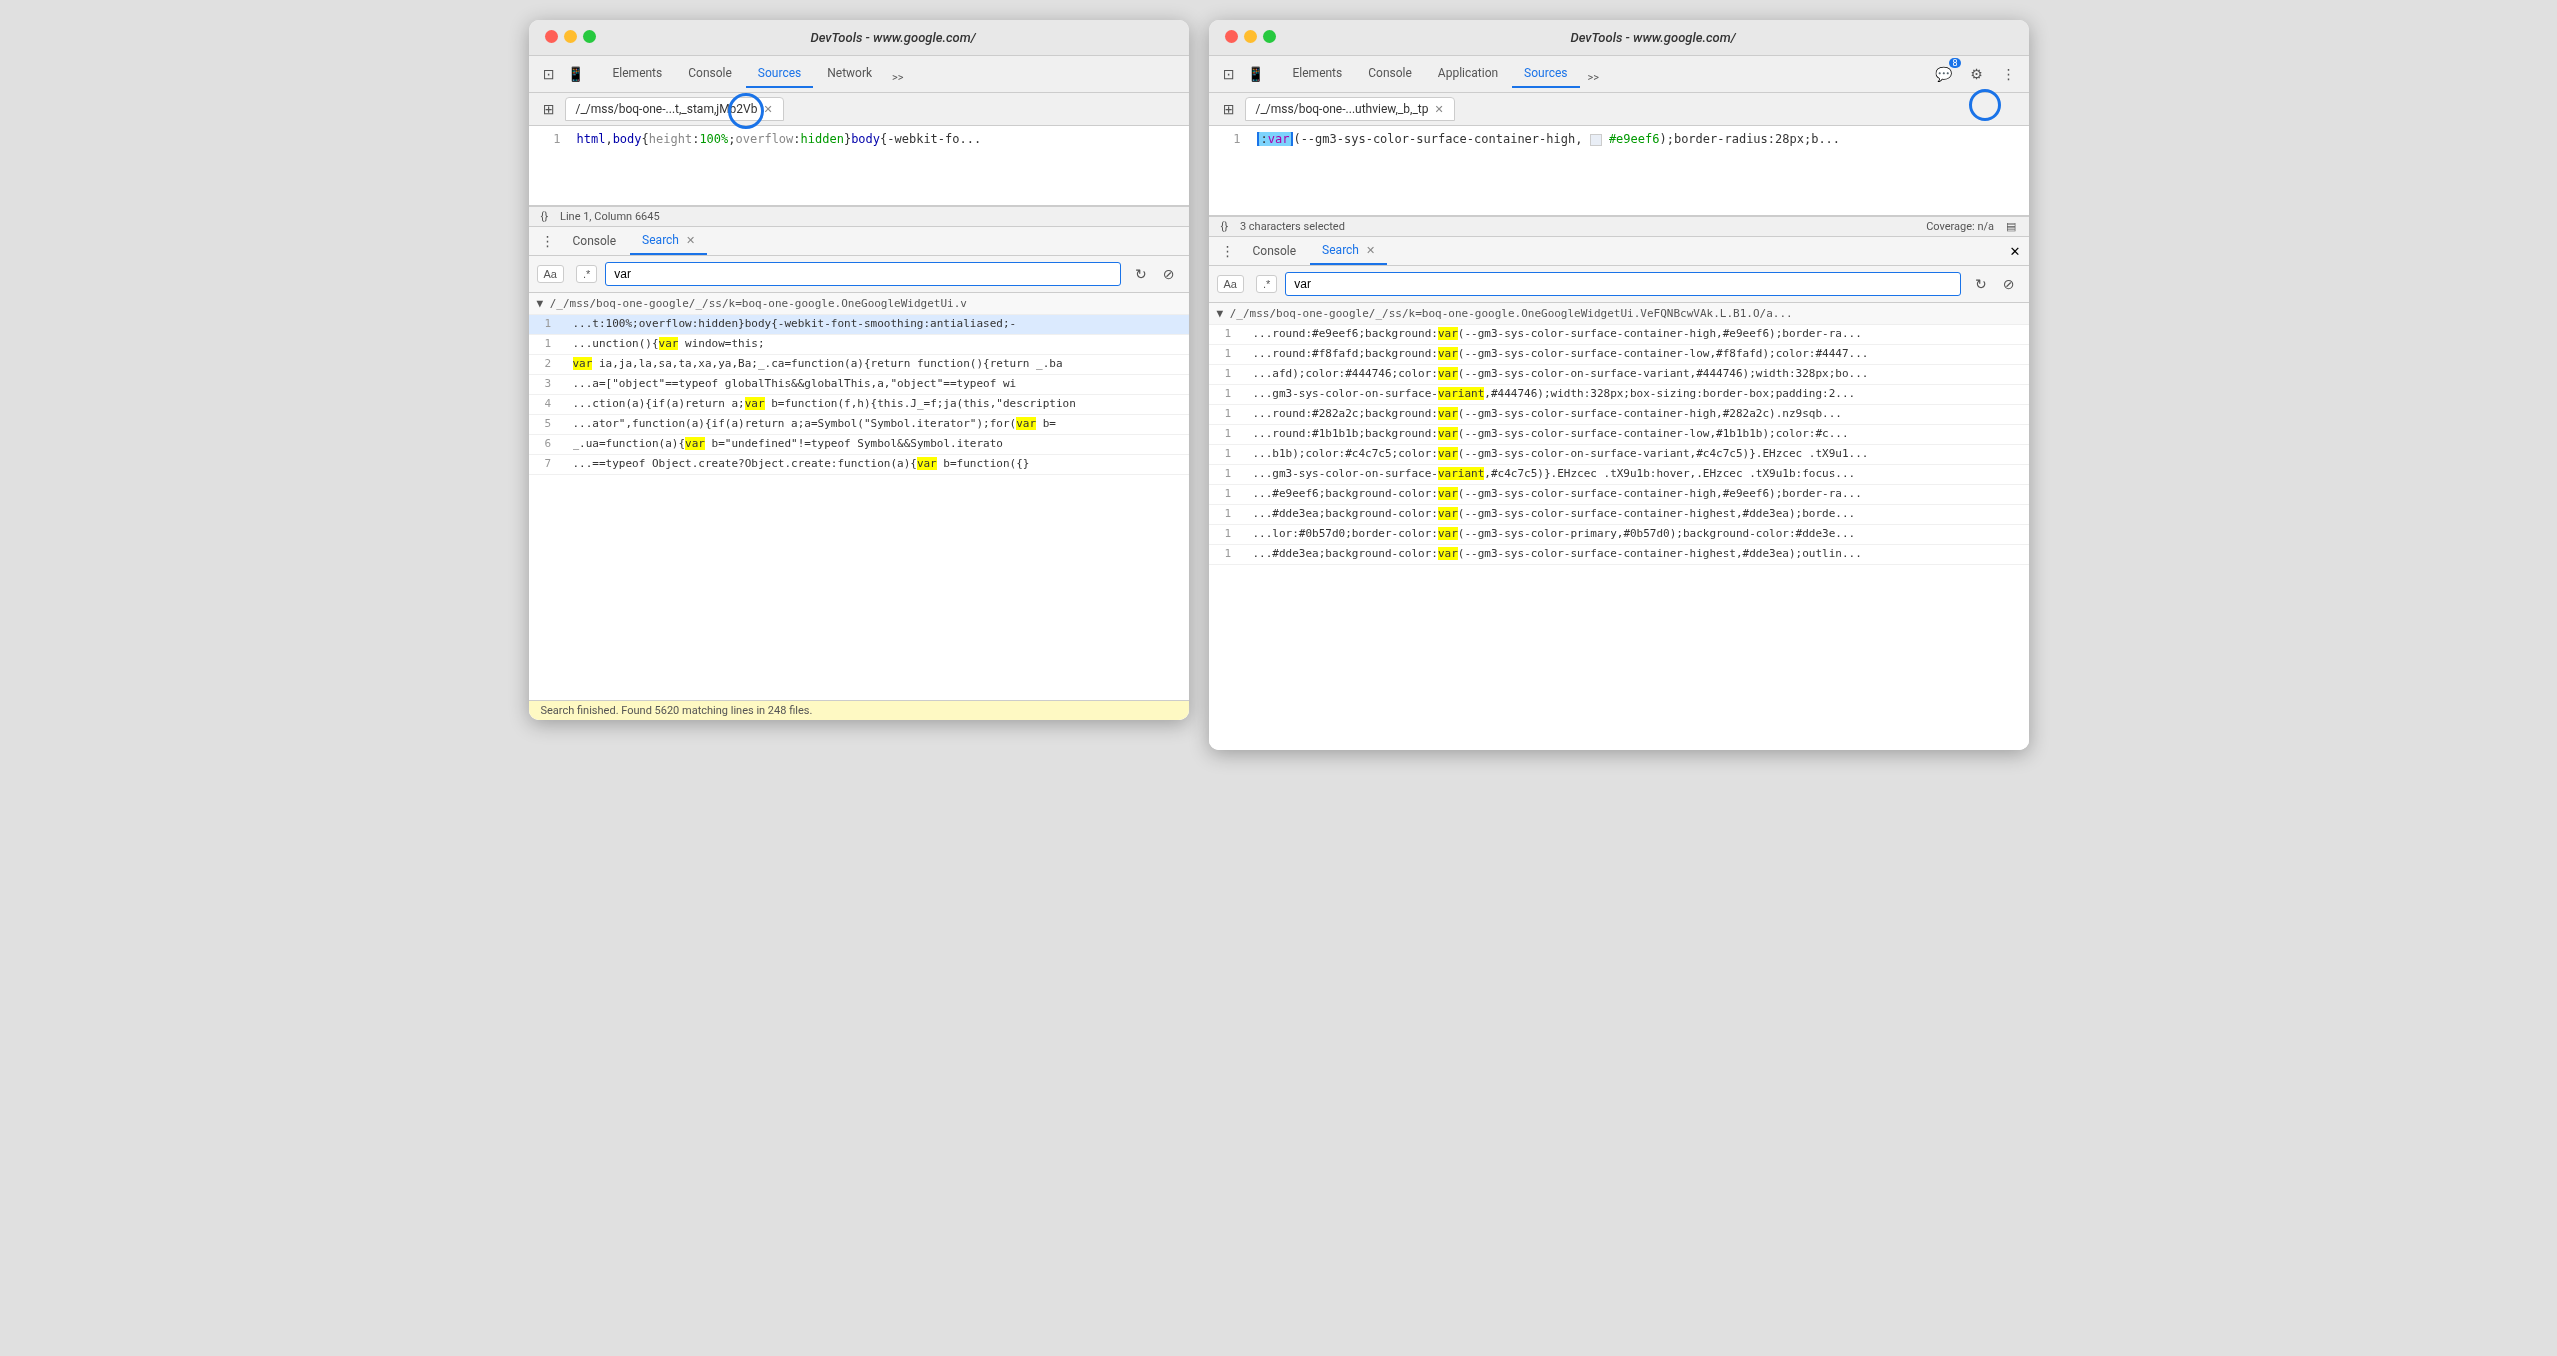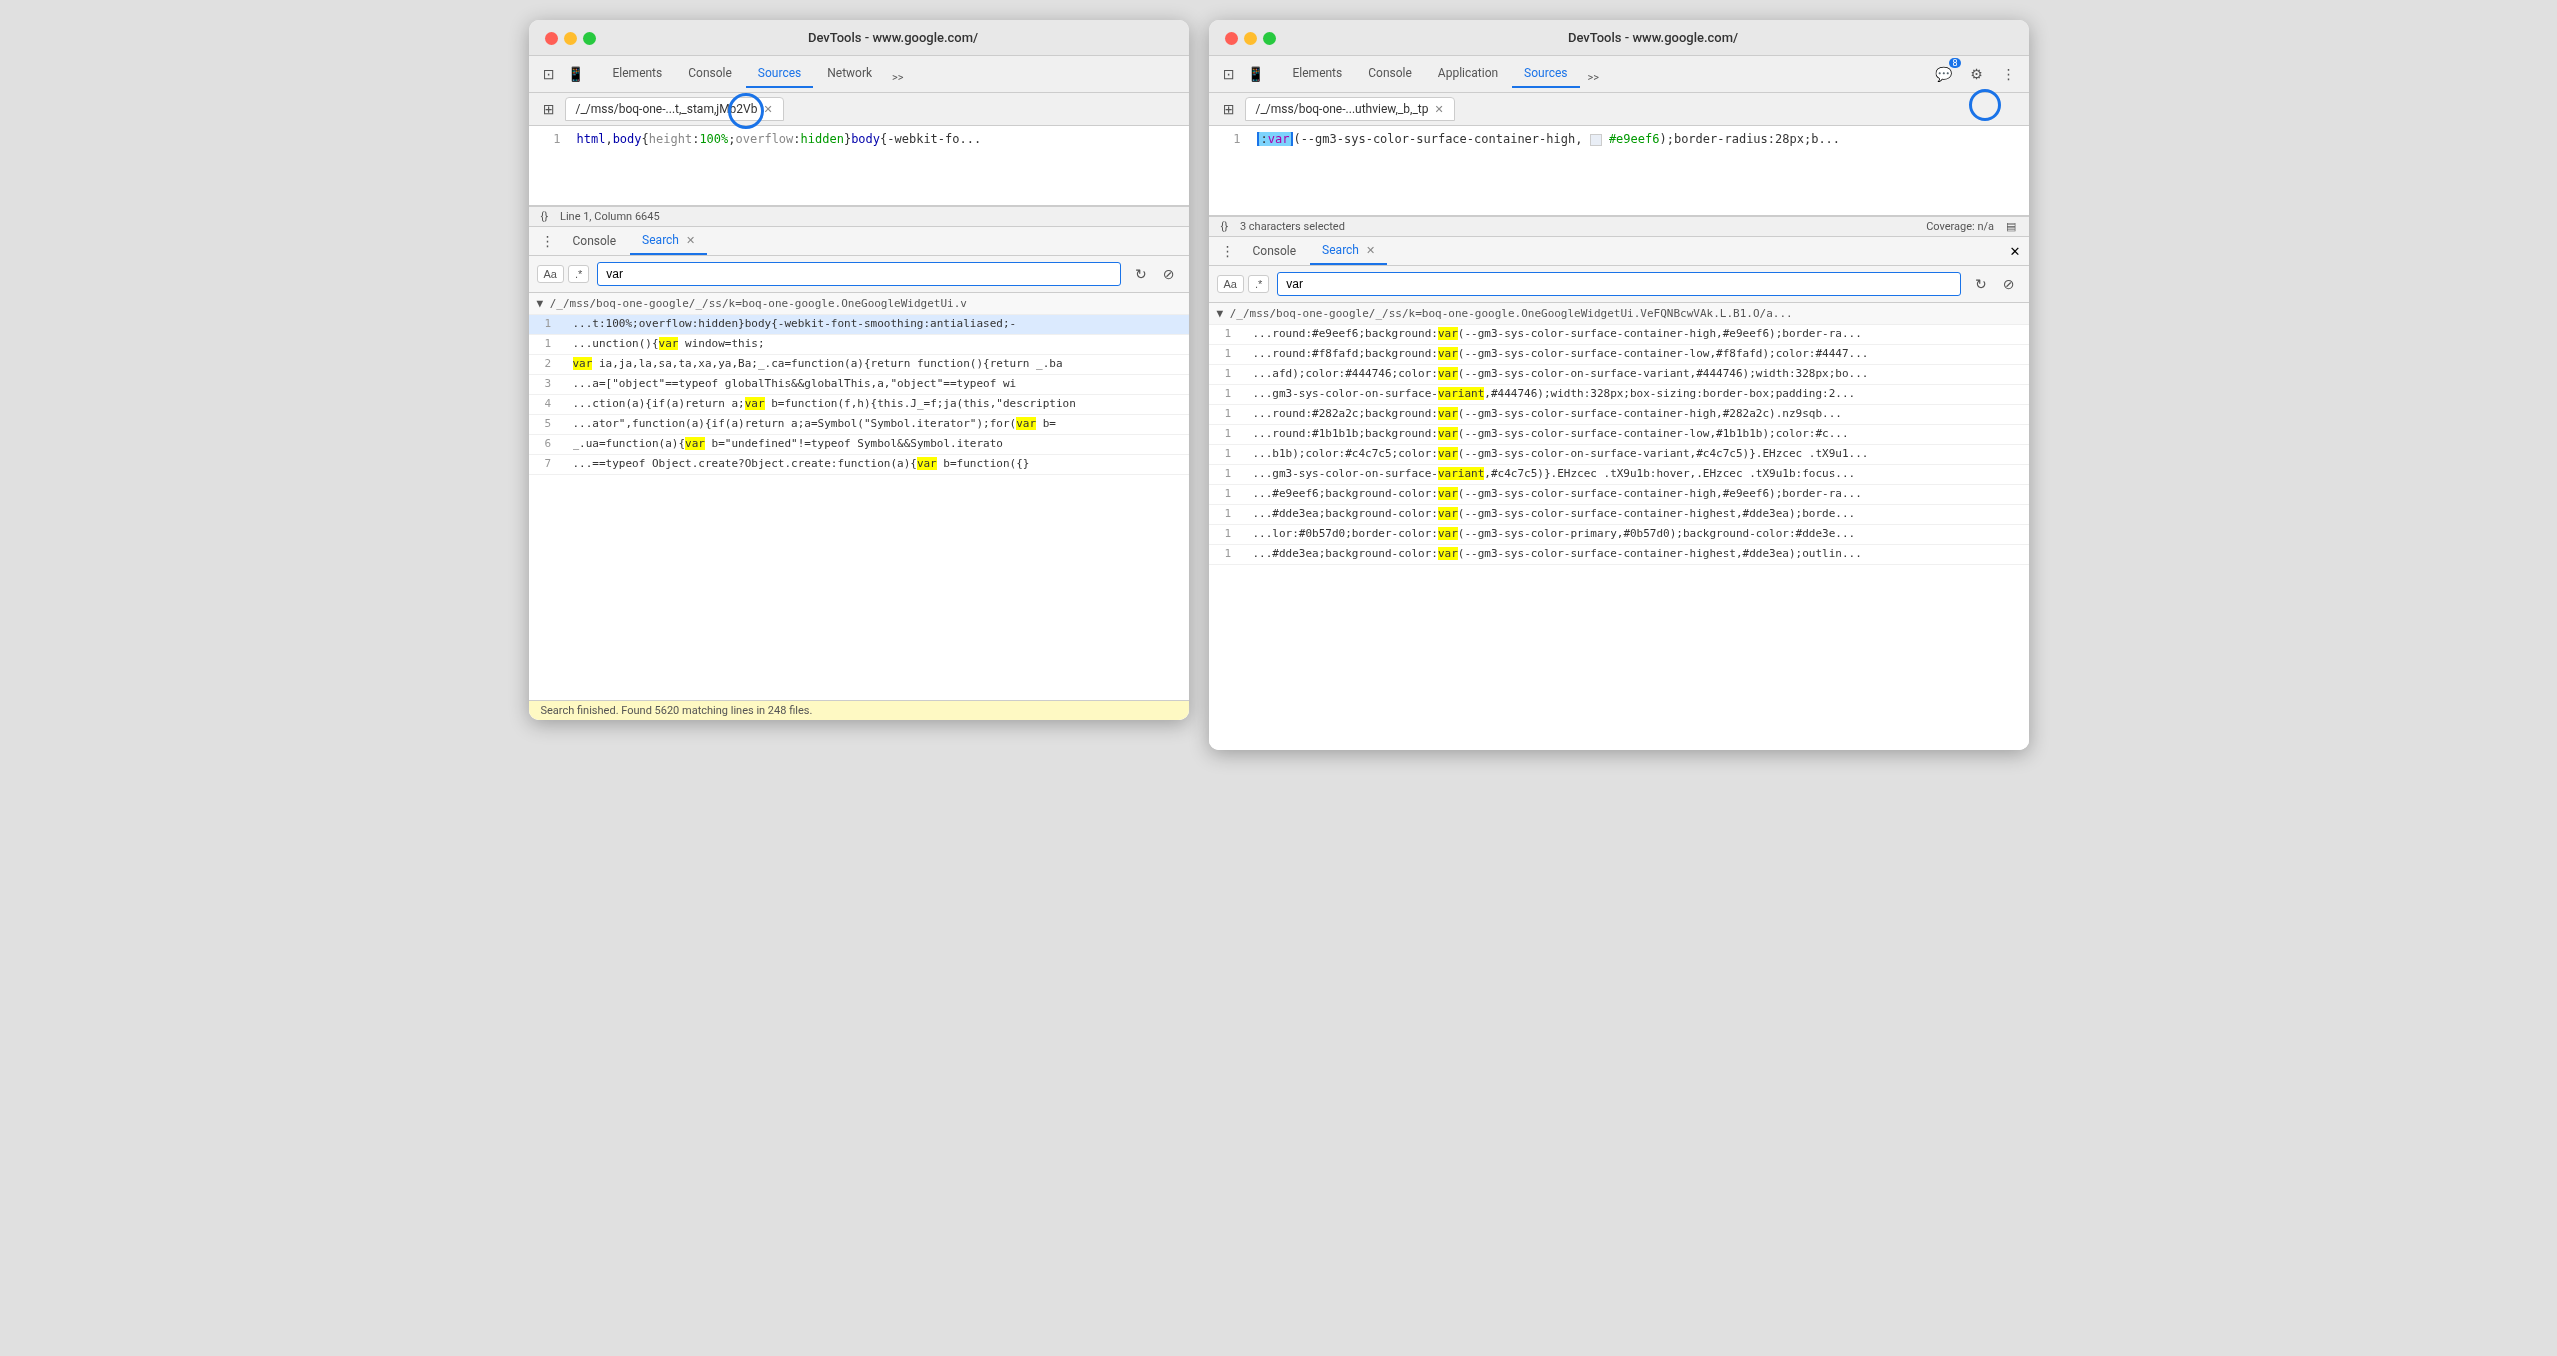--- a/index.html
+++ b/index.html
@@ -35,23 +35,24 @@
       height: 730px;
       position: relative;
       z-index: 2;
     }
 
     
     .title-bar {
       background: #e8e8e8;
       padding: 10px 16px;
       display: flex;
-      align-items: flex-end;
+      align-items: flex-start;
       gap: 18px;
       border-bottom: 1px solid #ccc;
+      font-style: italic;
     }
 
     .traffic-lights {
       display: flex;
       gap: 6px;
     }
 
     .tl {
       width: 13px;
       height: 13px;
@@ -239,21 +240,21 @@
       align-items: center;
       padding: 6px 8px;
       border-bottom: 1px solid #ccc;
       background: #f5f5f5;
       gap: 8px;
     }
 
     .search-options {
       display: flex;
       align-items: flex-end;
-      gap: 4px;
+      gap: 12px;
     }
 
     .search-opt-btn {
       padding: 2px 6px;
       border: 1px solid #ccc;
       border-radius: 3px;
       background: #fff;
       font-size: 11px;
       color: #555;
       cursor: pointer;

